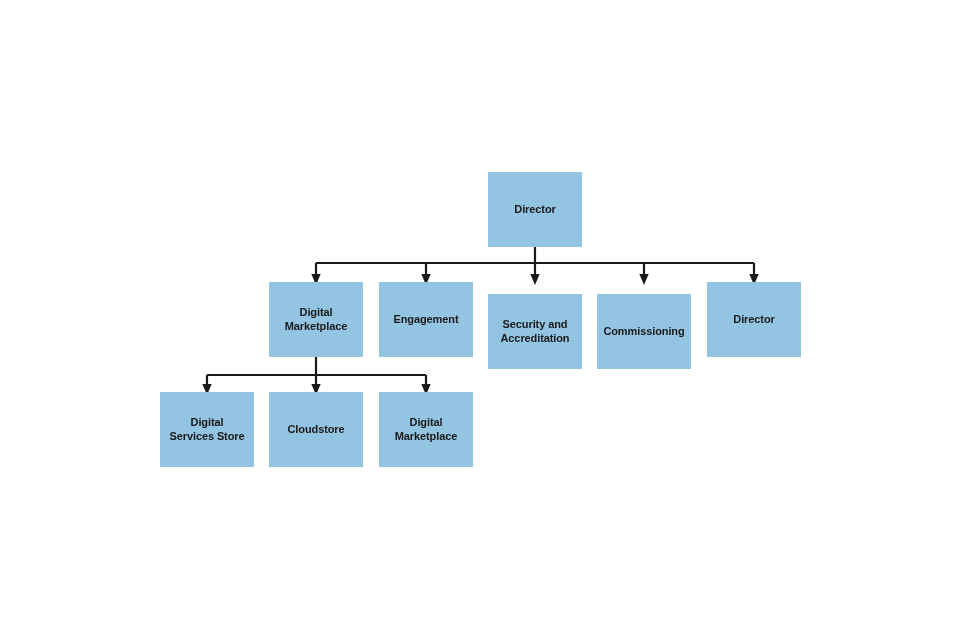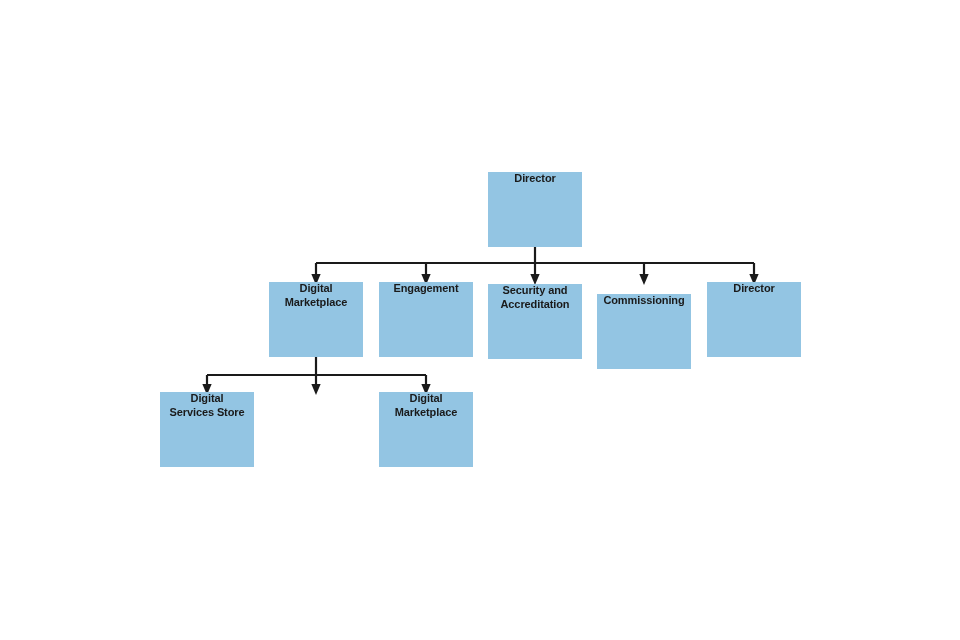--- a/index.html
+++ b/index.html
@@ -26,20 +26,21 @@
     width: 960px;
     height: 640px;
     pointer-events: none;
   }
   .node-box {
     position: absolute;
     width: 94px;
     height: 75px;
     box-sizing: border-box;
     display: flex;
+    align-items: center;
     justify-content: center;
     text-align: center;
     background: #93c5e3;
   }
   .node-label {
     display: block;
     width: 100%;
     padding: 0 3px;
     box-sizing: border-box;
     font-family: "Liberation Sans", sans-serif;
@@ -88,37 +89,40 @@
 
   <div class="node-box" style="left:269px; top:282px;">
     <span class="node-label">Digital
 Marketplace</span>
   </div>
 
   <div class="node-box" style="left:379px; top:282px;">
     <span class="node-label">Engagement</span>
   </div>
 
-  <div class="node-box" style="left:488px; top:284px;">
+  <div class="node-box" style="left:488px; top:294px;">
     <span class="node-label">Security and
 Accreditation</span>
   </div>
 
   <div class="node-box" style="left:597px; top:282px;margin-top:12px;">
     <span class="node-label">Commissioning</span>
   </div>
 
   <div class="node-box" style="left:707px; top:282px;">
     <span class="node-label">Director</span>
   </div>
 
   <div class="node-box" style="left:160px; top:392px;">
     <span class="node-label">Digital
 Services Store</span>
   </div>
 
+  <div class="node-box" style="left:269px; top:392px;">
+    <span class="node-label">Cloudstore</span>
+  </div>
 
   <div class="node-box" style="left:379px; top:392px;">
     <span class="node-label">Digital
 Marketplace</span>
   </div>
 
 </div>
 
 </body></html>

